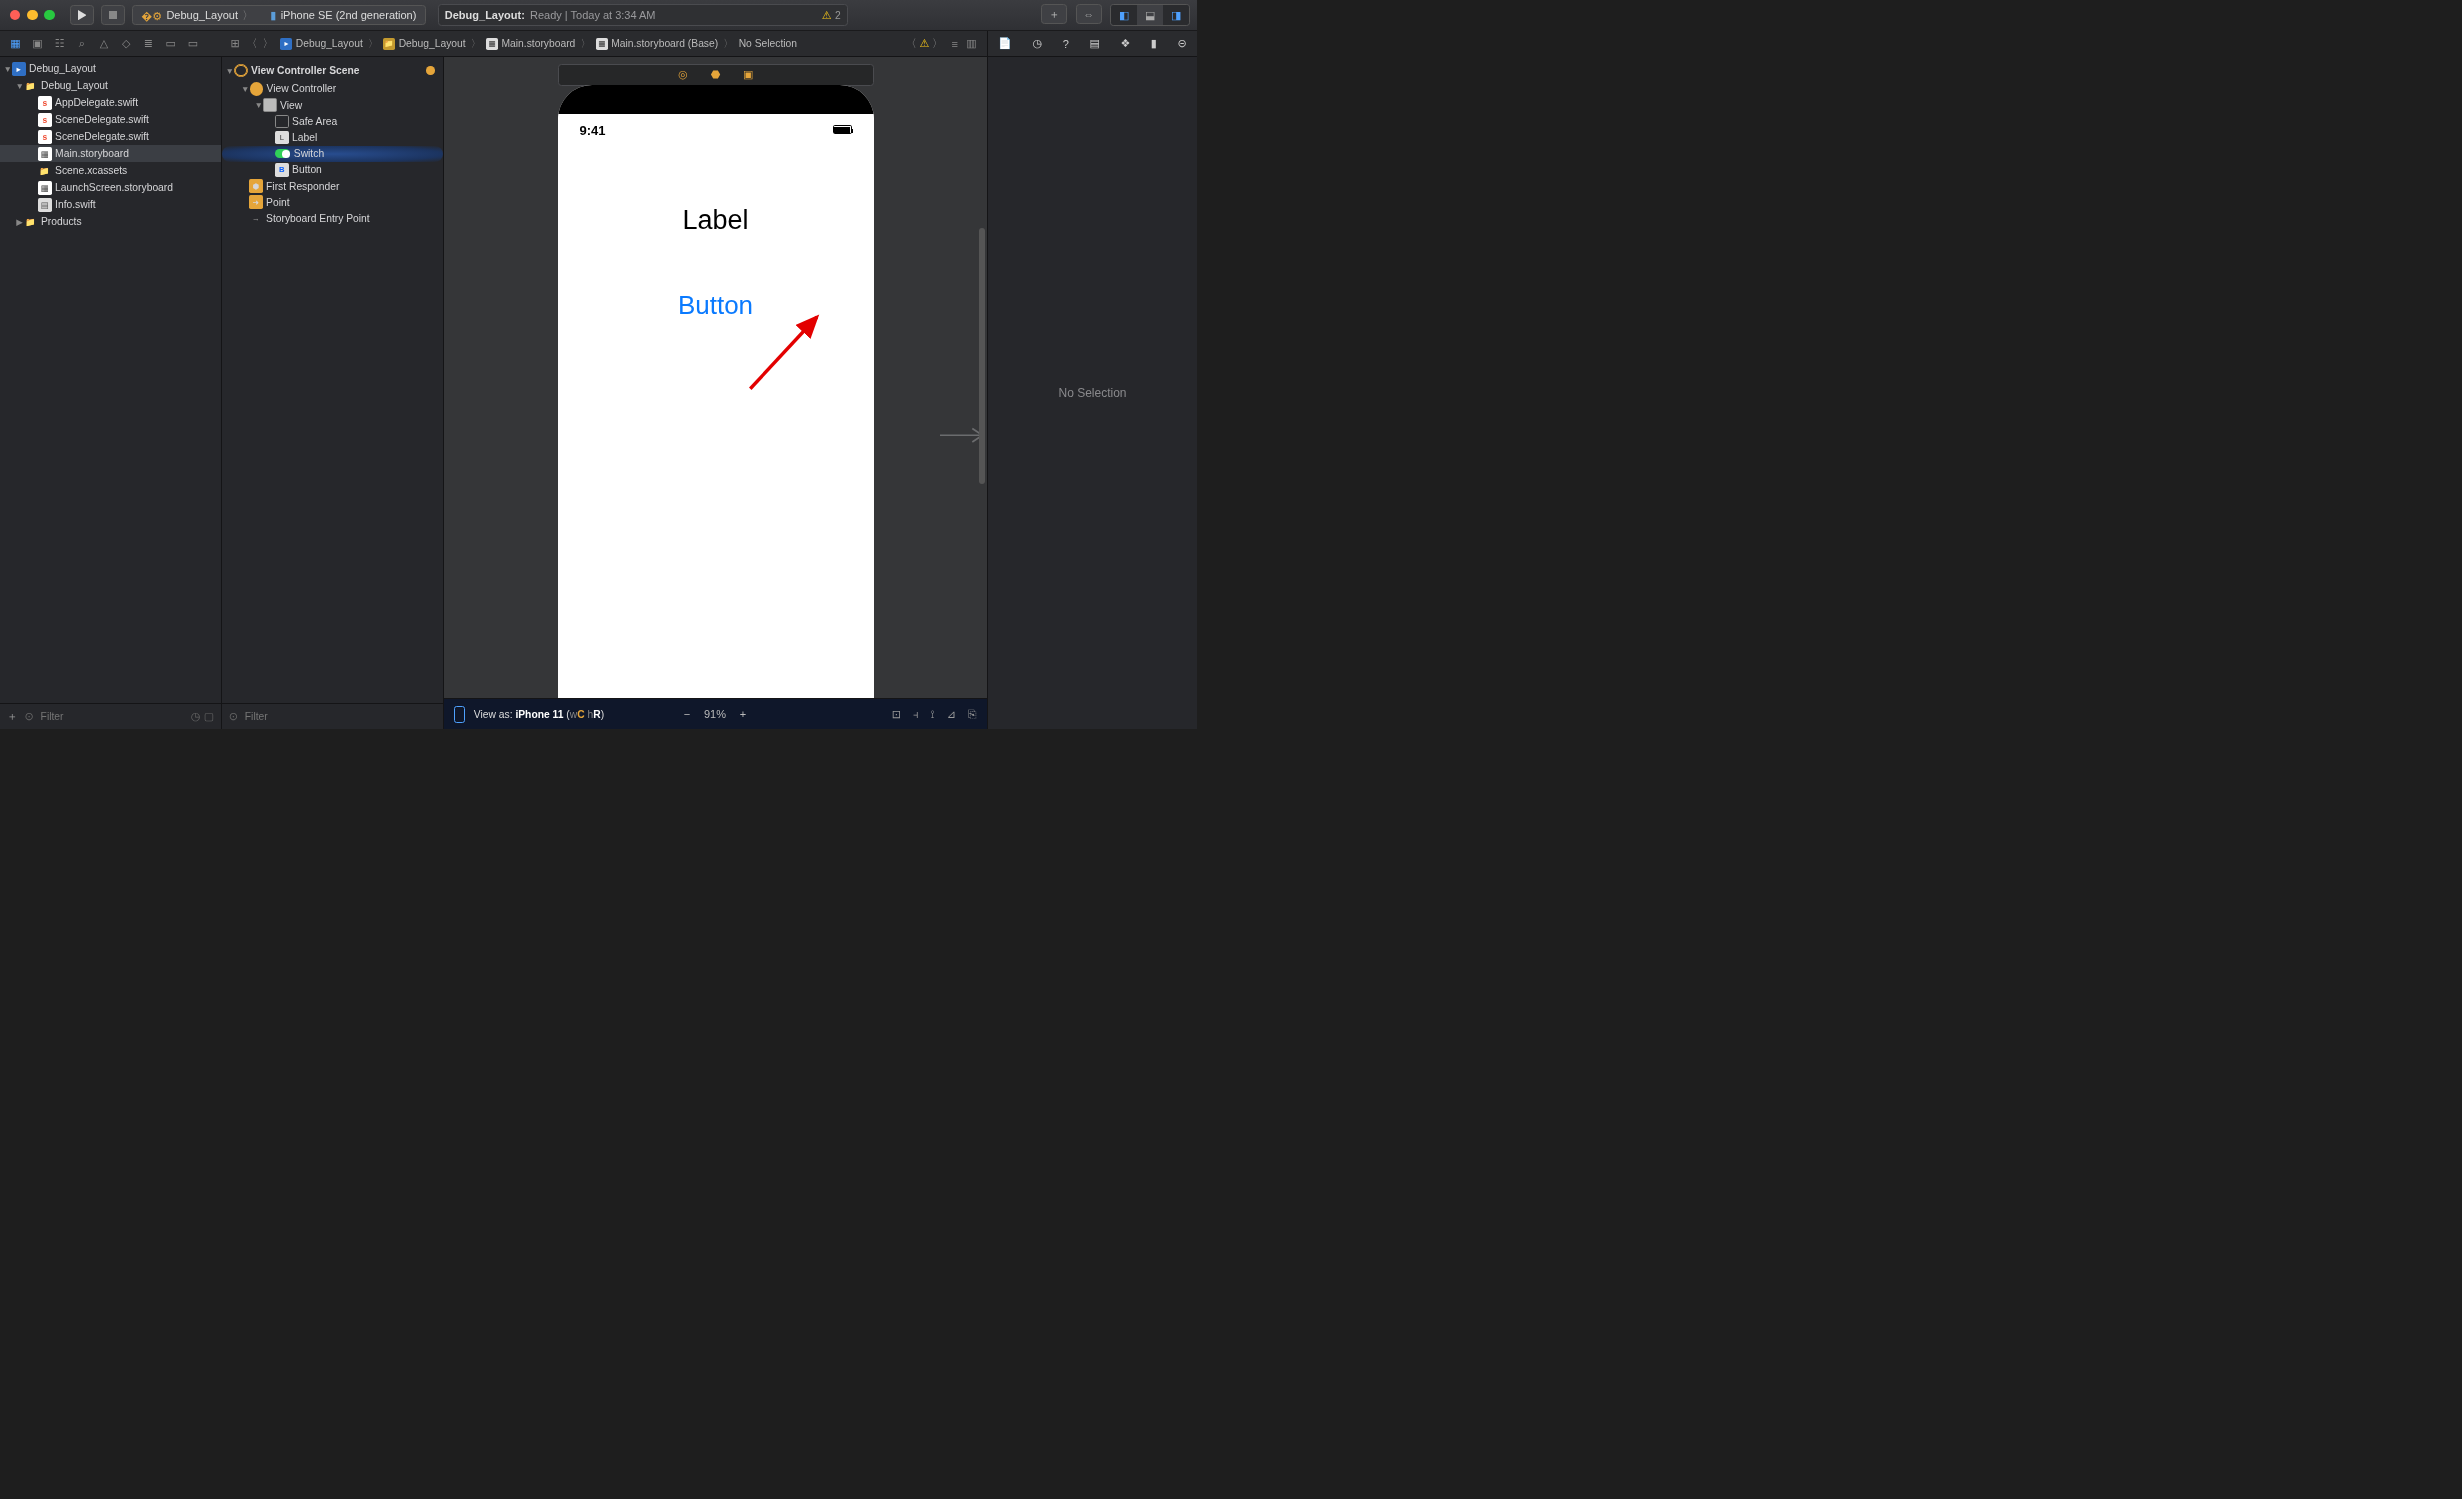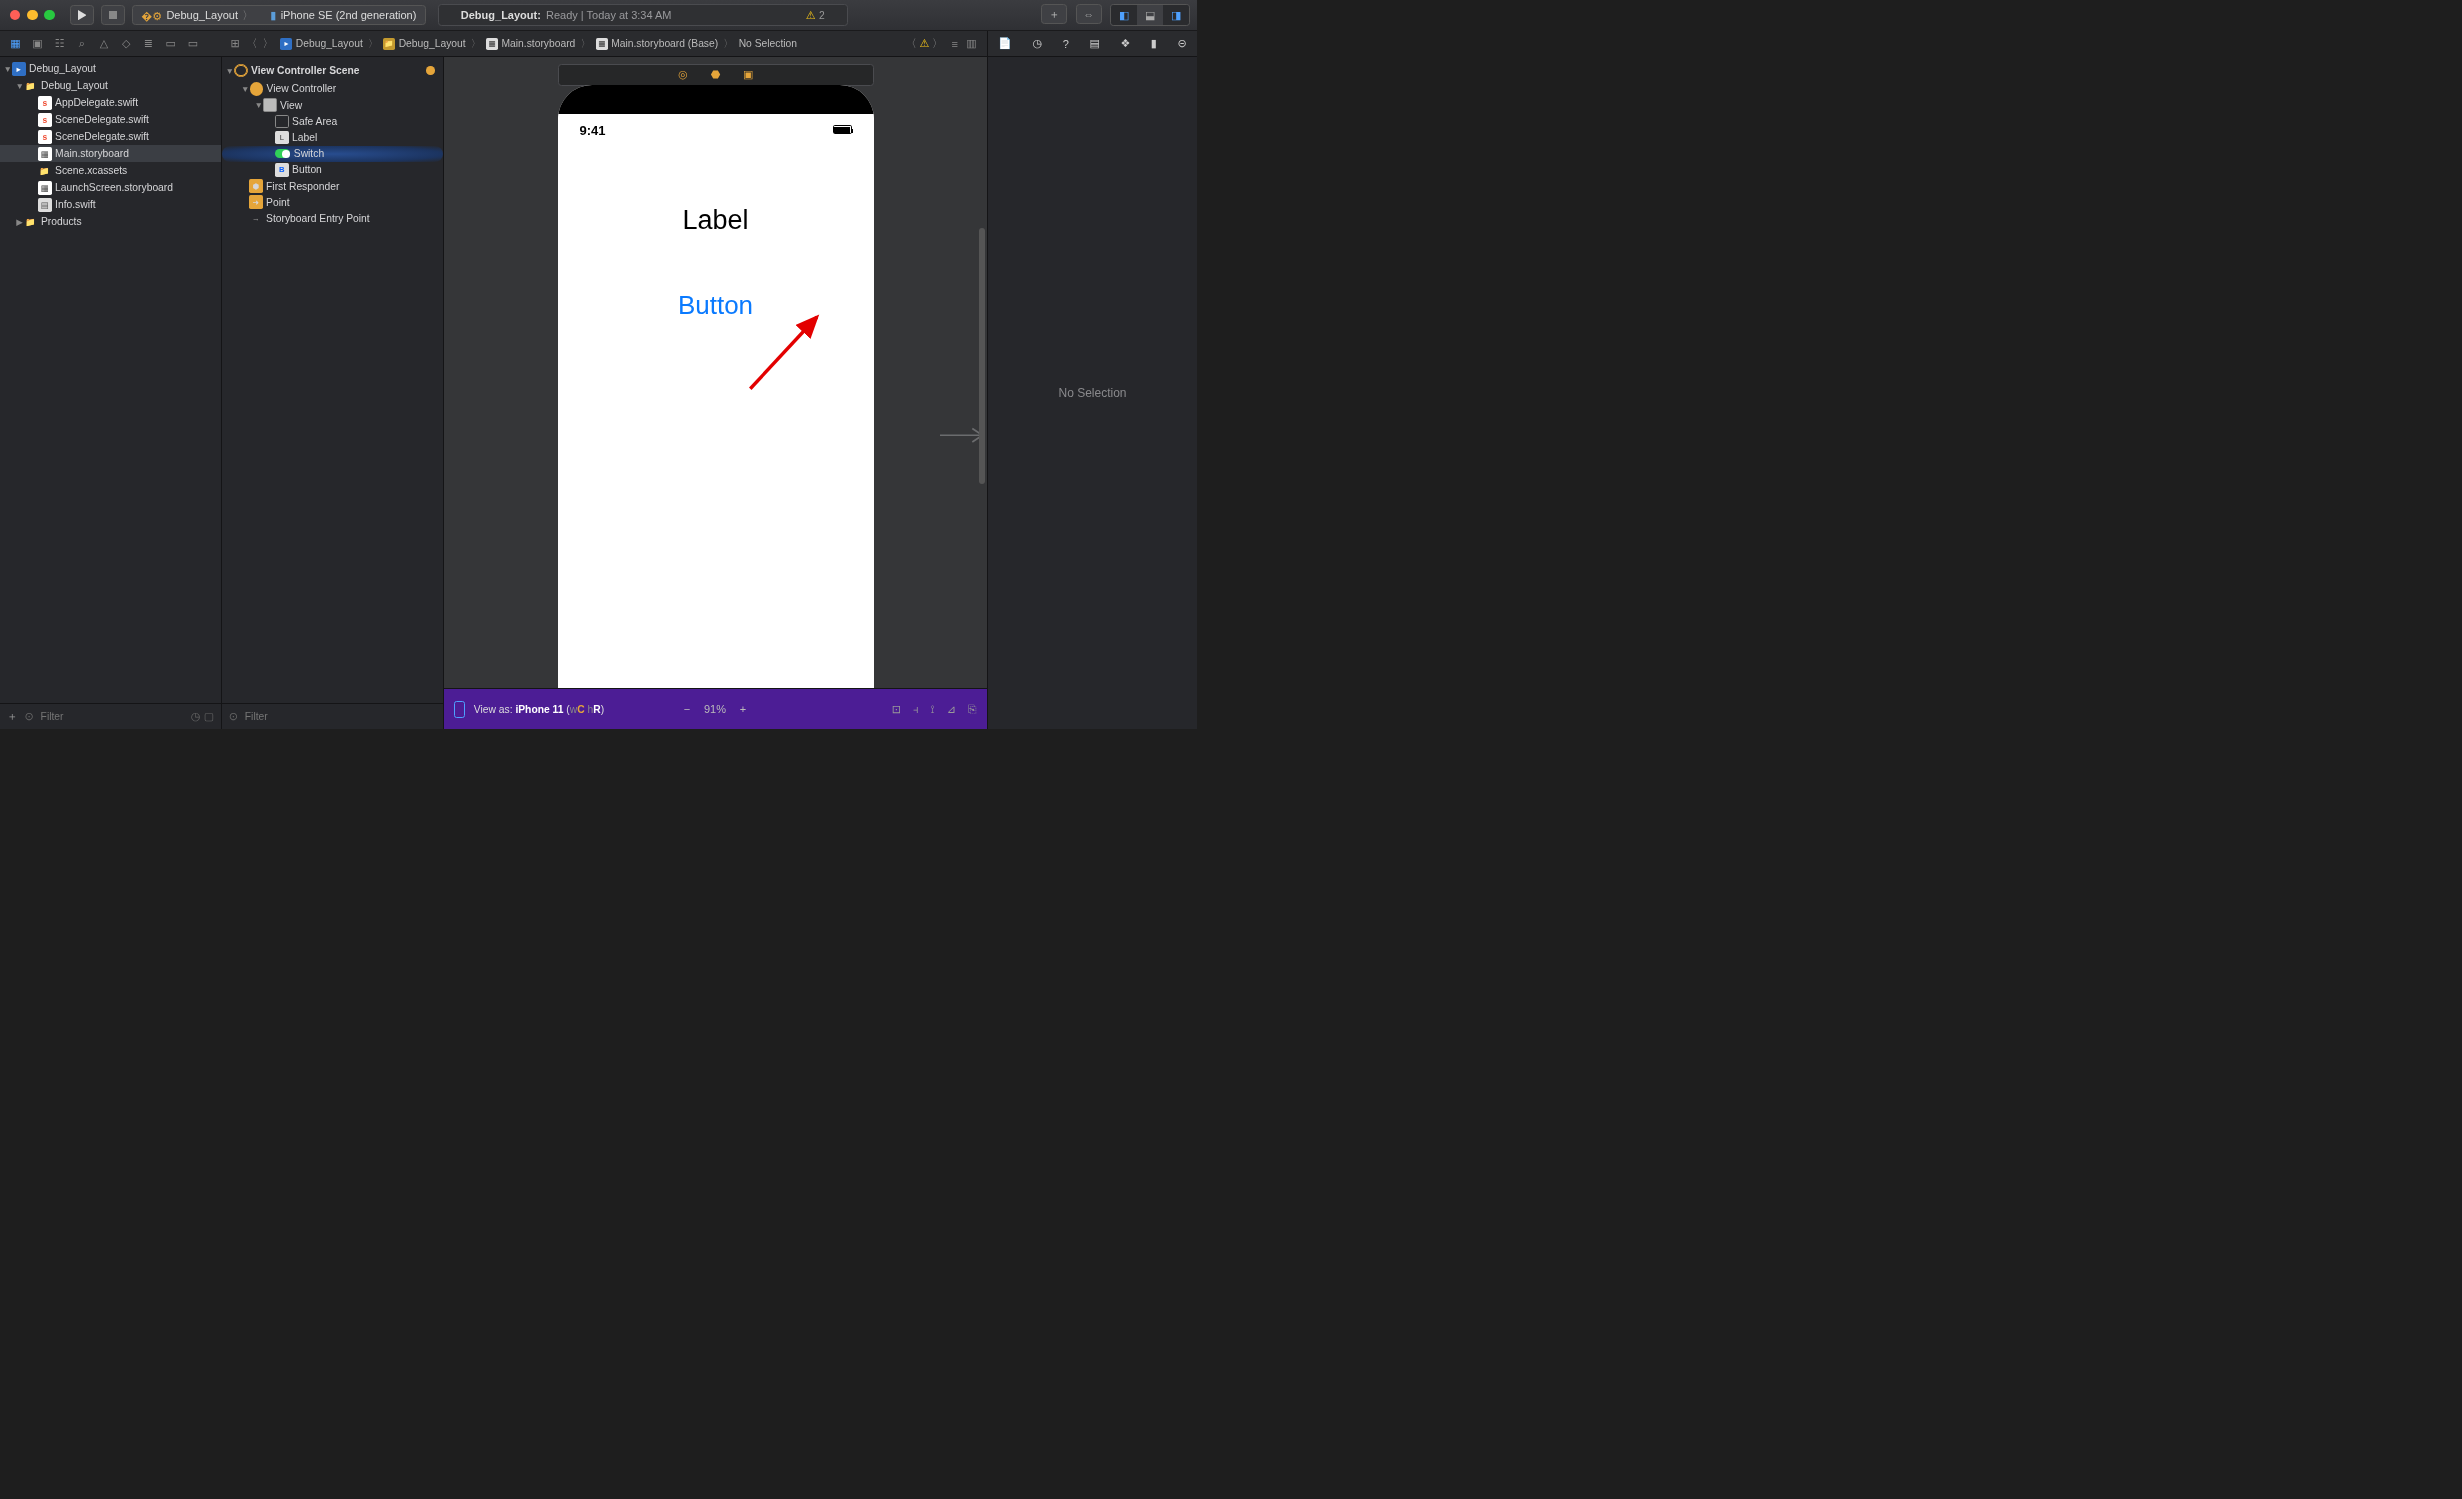--- a/index.html
+++ b/index.html
@@ -9,21 +9,21 @@
 
 
 .titlebar { height:31px; background:linear-gradient(#3b3c40,#2f3034); display:flex; align-items:center; border-bottom:0.9px solid #1a1a1c; padding:0 6.8px; gap:6.8px;}
 .traffic { display:flex; gap:6.8px; margin-right:8.5px; margin-left:3.4px;}
 .traffic .dot{width:10.3px;height:10.3px;border-radius:50%;}
 .dot.red{background:#ff5f57;} .dot.yellow{background:#febc2e;} .dot.green{background:#28c840;}
 .tb-btn{height:20.5px;border:0.9px solid #555;border-radius:3.4px;background:#3f4044;display:flex;align-items:center;justify-content:center;color:#bbb;padding:0 6.8px;}
 .tb-btn.play svg{fill:#ddd;}
 .scheme{display:flex;align-items:center;height:20.5px;border:0.9px solid #555;border-radius:3.4px;background:#3f4044;overflow:hidden;}
 .scheme .seg{padding:0 8.5px;display:flex;align-items:center;gap:4.3px;height:100%;color:#ddd;}
-.status-pill{flex:0 0 auto;height:22px;border:0.9px solid #4a4b4f;border-radius:3.4px;background:#2f3033;display:flex;align-items:center;padding:0 22px;gap:5.1px;min-width:410px;margin-left:5.1px;}
+.status-pill{flex:0 0 auto;height:22px;border:0.9px solid #4a4b4f;border-radius:3.4px;background:#2f3033;display:flex;align-items:center;padding:0 6px;gap:5.1px;min-width:410px;margin-left:5.1px;}
 .status-pill .proj{color:#ddd;font-weight:600;}
 .status-pill .rest{color:#9a9a9d;}
 .status-pill .spacer{flex:1;}
 .warnbadge{display:flex;align-items:center;gap:3.4px;}
 .warnbadge .tri{color:#f5c518;}
 .warnbadge .num{color:#999;font-size:10.3px;}
 .tb-right{margin-left:auto;display:flex;gap:8.5px;}
 .seggroup{display:flex;border:0.9px solid #555;border-radius:3.4px;overflow:hidden;background:#3f4044;}
 .seggroup .seg{width:26px;height:20.5px;display:flex;align-items:center;justify-content:center;color:#aaa;}
 .seggroup .seg.active{background:#2a2b2e;color:#4ea1ff;}
@@ -101,21 +101,21 @@
 .phone .topband{position:absolute;top:0;left:0;right:0;height:29px;background:#000;border-top-left-radius:34px;border-top-right-radius:34px;}
 .phone .statusrow{position:absolute;top:8.5px;left:0;right:0;height:17px;display:flex;justify-content:space-between;padding:0 22px;color:#000;font-weight:600;font-size:13px;}
 .phone .statusrow .batt{width:19px;height:9.4px;border:0.9px solid #000;border-radius:1.7px;position:relative;margin-top:2.6px;}
 .phone .statusrow .batt::after{content:"";position:absolute;right:-2.6px;top:2.6px;width:1.7px;height:4.3px;background:#000;}
 .phone .statusrow .batt .fill{position:absolute;left:0.9px;top:0.9px;bottom:0.9px;right:0.9px;background:#000;}
 .phone .screen{position:absolute;top:29px;left:0;right:0;bottom:0;background:#fff;}
 .phone .lbl{position:absolute;top:91px;left:0;right:0;text-align:center;font-size:27px;color:#000;font-weight:400;}
 .phone .btn{position:absolute;top:176px;left:0;right:0;text-align:center;font-size:26px;color:#0a7aff;}
 .entryarrow{position:absolute;top:368px;left:496px;color:#6b6c6e;}
 .annot-arrow{position:absolute;top:248px;left:50%;transform:translateX(24px);pointer-events:none;}
-.canvasfooter{height:41px;border-top:0.9px solid #141416;background:#4c1d95;display:flex;align-items:center;padding:0 10.3px;gap:13.7px;}
+.canvasfooter{height:31px;border-top:0.9px solid #141416;background:#0f172a;display:flex;align-items:center;padding:0 10.3px;gap:13.7px;}
 .cf-left{display:flex;align-items:center;gap:8.5px;color:#ddd;font-size:10.3px;}
 .cf-left .dv{border:1.7px solid #4ea1ff;border-radius:2.6px;width:11px;height:17px;}
 .cf-left .wc{color:#e5a53a;font-weight:600;}
 .cf-mid{margin:0 auto;display:flex;align-items:center;gap:13.7px;color:#bbb;}
 .cf-right{display:flex;gap:12px;margin-left:auto;color:#999;}
 
 
 .inspector{width:210px;background:#26272b;border-left:0.9px solid #141416;display:flex;flex-direction:column;}
 .insbody{flex:1;display:flex;align-items:center;justify-content:center;color:#8a8a8d;font-size:12px;}
 

